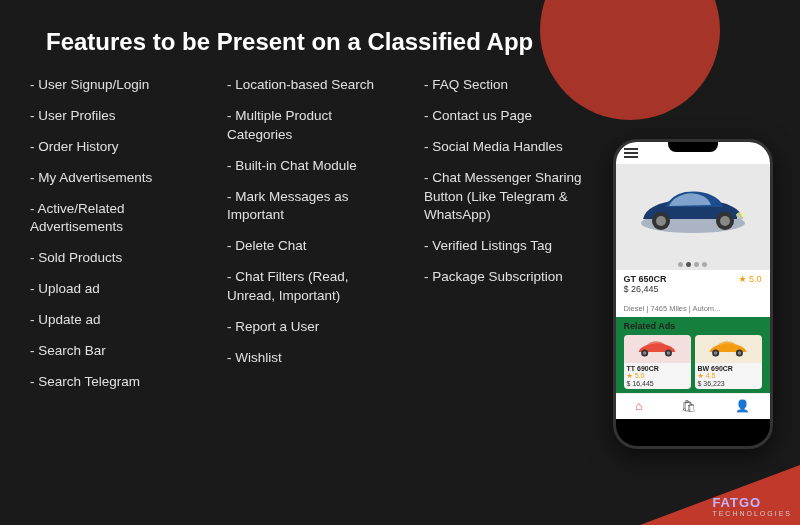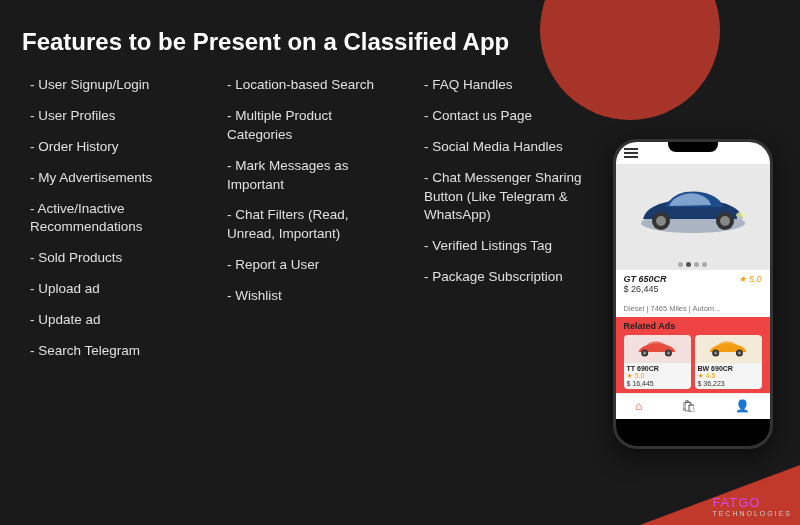--- a/index.html
+++ b/index.html
@@ -39,21 +39,21 @@
       position: absolute;
       top: 0; left: 0;
       width: 800px;
       height: 525px;
       display: flex;
       flex-direction: column;
     }
 
     
     .title-section {
-      padding: 28px 30px 16px 22px;
+      padding: 28px 30px 16px 46px;
     }
     .title-section h1 {
       color: #ffffff;
       font-size: 24px;
       font-weight: bold;
     }
 
     
     .main-content {
       display: flex;
@@ -172,21 +172,20 @@
 
     
     .car-info {
       background: #fff;
       padding: 4px 8px;
     }
     .car-name-row {
       display: flex;
       justify-content: space-between;
       align-items: center;
-      font-style: italic;
     }
     .car-name {
       font-size: 9px;
       font-weight: bold;
       color: #222;
     }
     .car-rating {
       font-size: 9px;
       color: #f39c12;
     }
@@ -195,21 +194,21 @@
       color: #333;
     }
     .car-specs {
       font-size: 7.5px;
       color: #777;
       margin-top: 10px;
     }
 
     
     .related-ads {
-      background: #ef4444;
+      background: #15803d;
       padding: 4px 8px;
       flex: 1;
     }
     .related-title {
       font-size: 9px;
       font-weight: bold;
       color: #222;
       margin-bottom: 4px;
     }
     .related-grid {
@@ -268,23 +267,23 @@
     }
 
     
     .logo-area {
       position: absolute;
       bottom: 8px;
       right: 8px;
       z-index: 20;
     }
     .logo-text {
-      color: #d946ef;
+      color: #c4b5fd;
       font-size: 13px;
-      font-weight: normal;
+      font-weight: bold;
       letter-spacing: 1px;
     }
     .logo-sub {
       color: #ccc;
       font-size: 7px;
       letter-spacing: 2px;
       text-align: right;
     }
   </style>
 </head>
@@ -300,38 +299,41 @@
   </div>
 
   <div class="main-content">
     <div class="features-columns">
 
       <div class="column" id="col1">
           <div class="feature-item">User Signup/Login</div>
           <div class="feature-item">User Profiles</div>
           <div class="feature-item">Order History</div>
           <div class="feature-item">My Advertisements</div>
-          <div class="feature-item">Active/Inactive Recommendations</div>
+          <div class="feature-item">Active/Related Advertisements</div>
           <div class="feature-item">Sold Products</div>
           <div class="feature-item">Upload ad</div>
           <div class="feature-item">Update ad</div>
+          <div class="feature-item">Search Bar</div>
           <div class="feature-item">Search Telegram</div>
         </div>
 
       <div class="column" id="col2">
           <div class="feature-item">Location-based Search</div>
           <div class="feature-item">Multiple Product Categories</div>
+          <div class="feature-item">Built-in Chat Module</div>
           <div class="feature-item">Mark Messages as Important</div>
+          <div class="feature-item">Delete Chat</div>
           <div class="feature-item">Chat Filters (Read, Unread, Important)</div>
           <div class="feature-item">Report a User</div>
           <div class="feature-item">Wishlist</div>
         </div>
 
       <div class="column" id="col3">
-          <div class="feature-item">FAQ Handles</div>
+          <div class="feature-item">FAQ Section</div>
           <div class="feature-item">Contact us Page</div>
           <div class="feature-item">Social Media Handles</div>
           <div class="feature-item">Chat Messenger Sharing Button (Like Telegram &amp; WhatsApp)</div>
           <div class="feature-item">Verified Listings Tag</div>
           <div class="feature-item">Package Subscription</div>
         </div>
 
     </div>
 
     <div class="phone-area">

